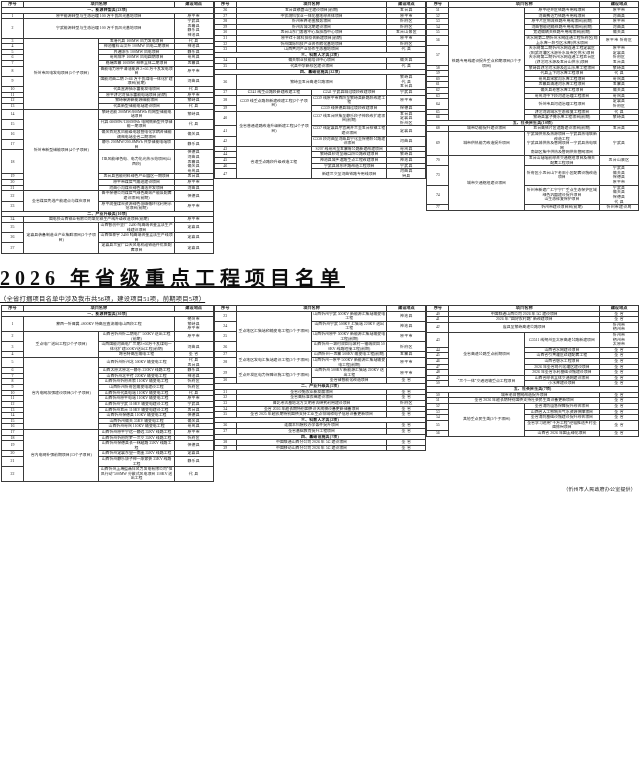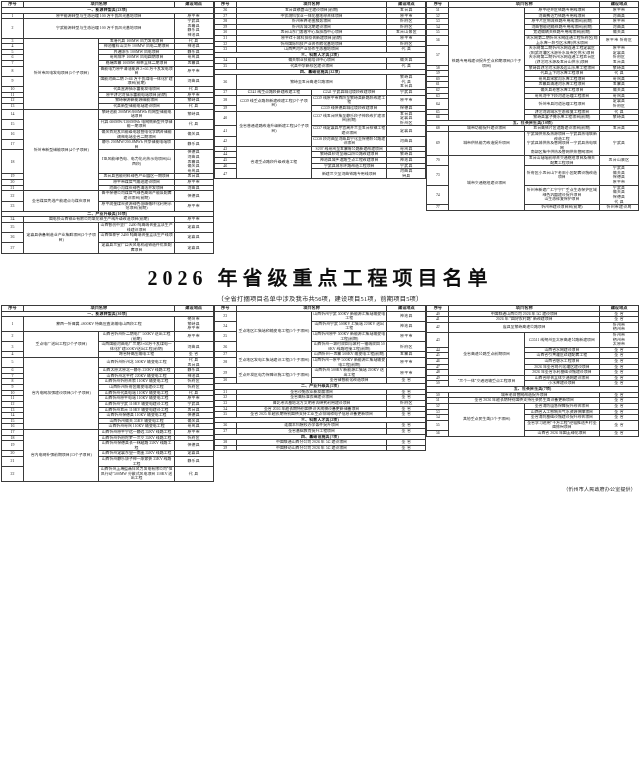--- a/index.html
+++ b/index.html
@@ -38,21 +38,21 @@
   .sect td{
     font-weight:bold;font-size:4.3px;
     letter-spacing:0.2px;
     padding:0.5px 0;
   }
   .grp{font-size:3.8px;line-height:1.15;}
   .loc{font-size:3.8px;letter-spacing:0.3px;}
   .multi{white-space:pre-line;line-height:1.35;}
 
   
-  .titleblock{text-align:center;padding:6px 0 2px;}
+  .titleblock{text-align:left;padding:6px 0 2px;text-decoration:underline;}
   .maintitle{
     font-size:20px;font-weight:bold;
     letter-spacing:5px;
     font-family:"Liberation Serif","DejaVu Serif",serif;
     color:#0d0d0d;
     margin:0;
   }
   .subtitle{
     font-size:6.3px;letter-spacing:0.2px;
     margin-top:3px;color:#1b1b1b;

